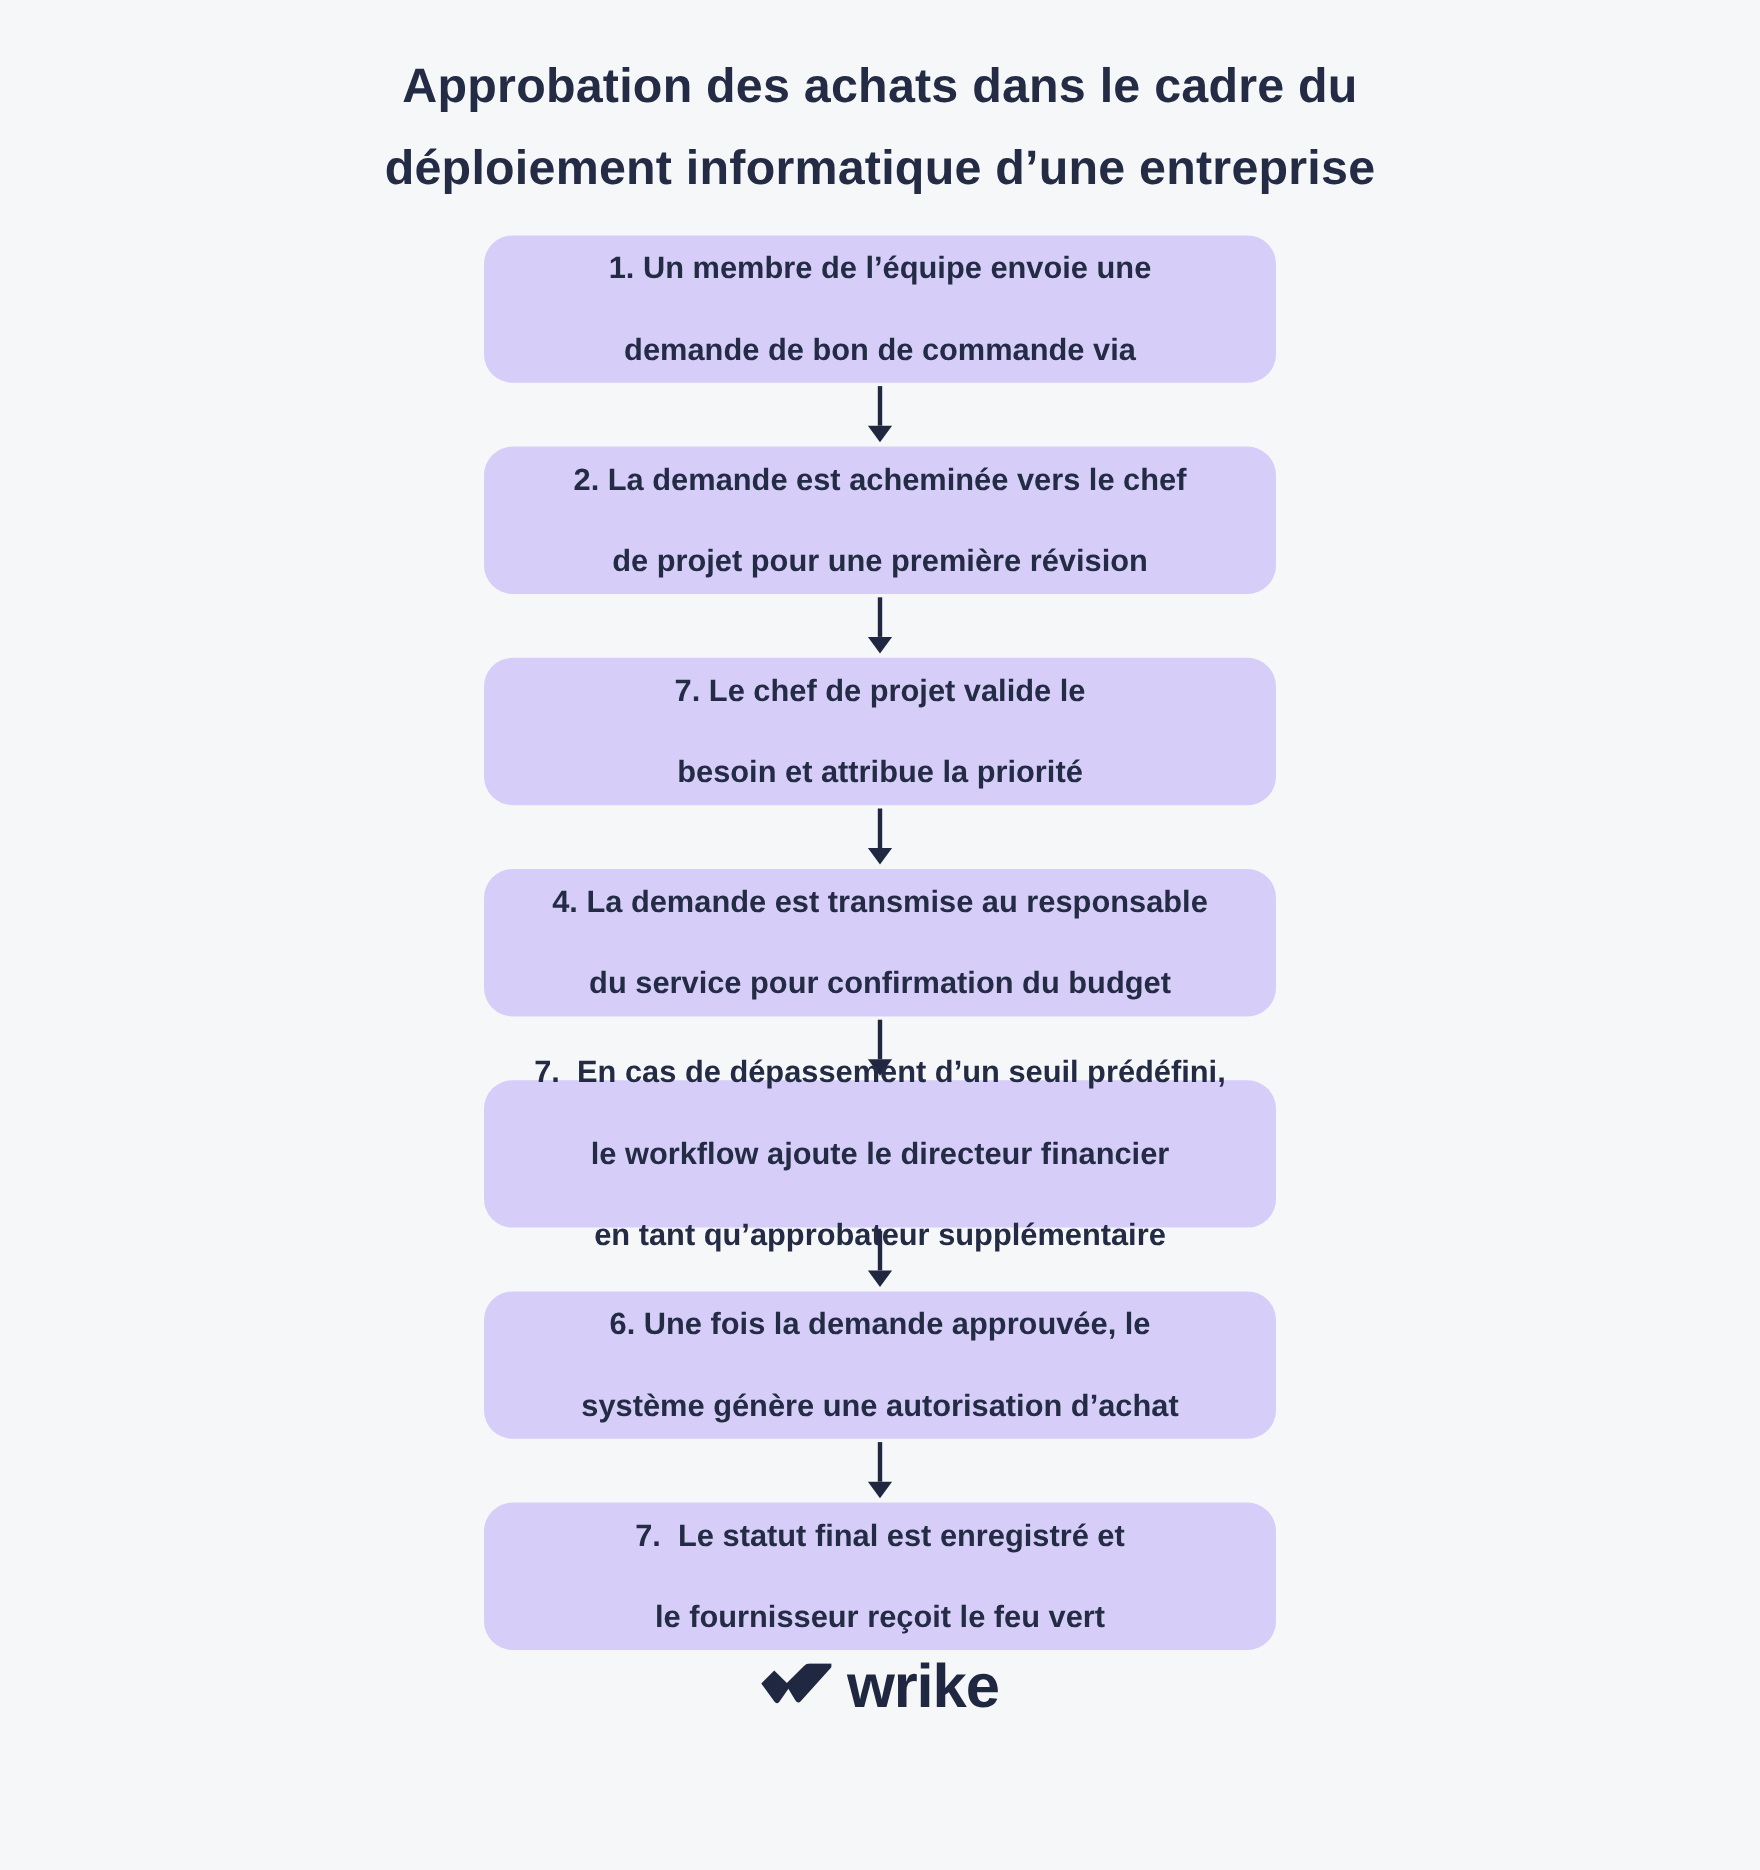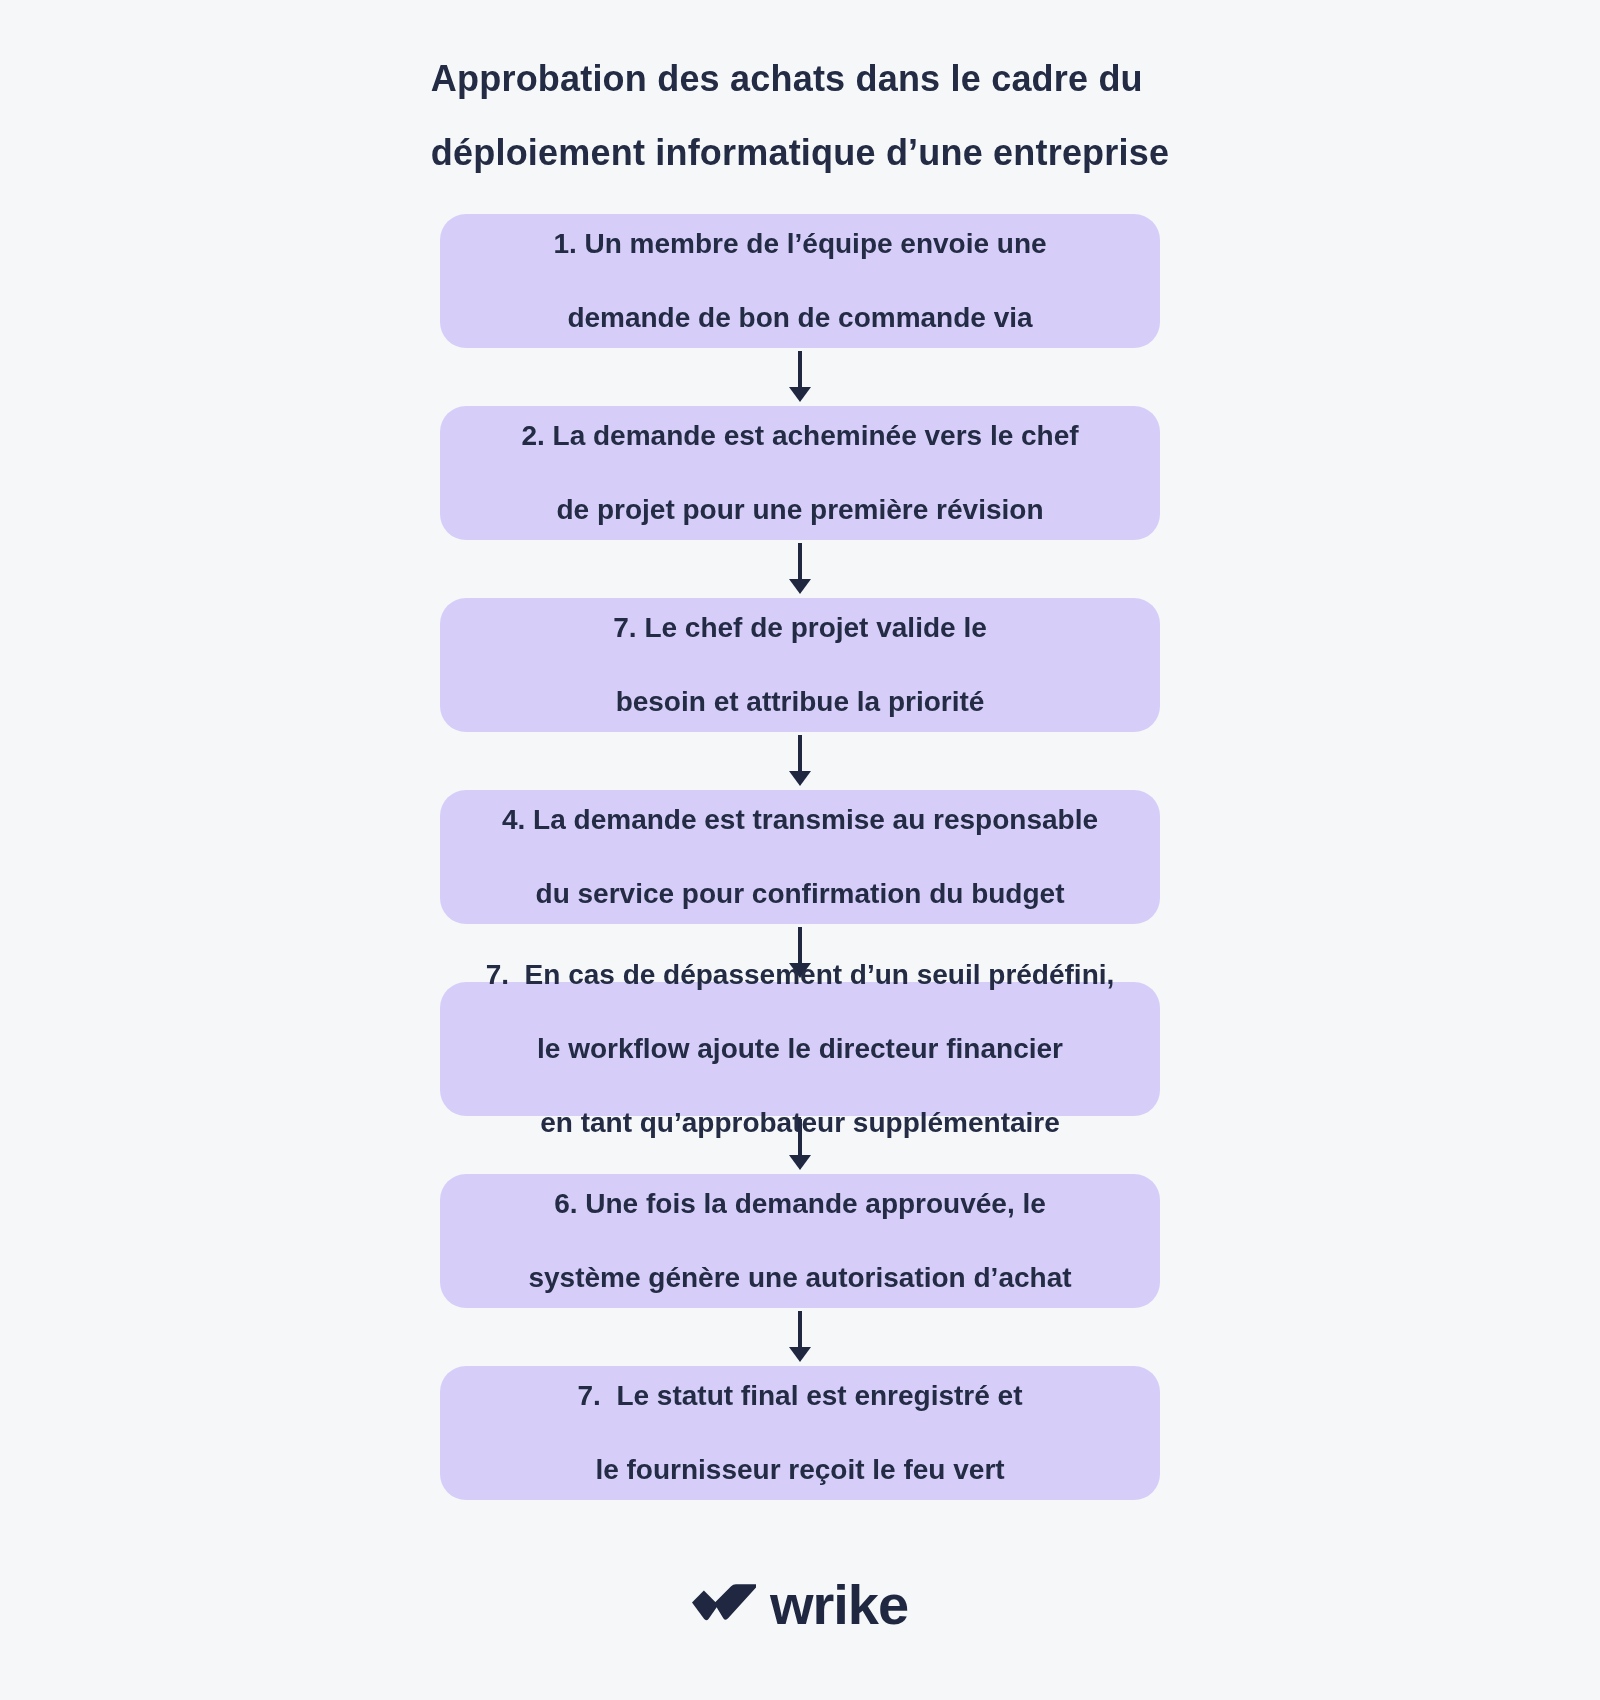--- a/index.html
+++ b/index.html
@@ -15,21 +15,22 @@
     font-family:"Liberation Sans", sans-serif;
     color:var(--text);
   }
   .page{
     width:1600px;height:1700px;
     display:flex;flex-direction:column;align-items:center;
     overflow:hidden;
   }
   .title{
     margin-top:42px;
-    font-size:36px;
+    text-align:center;
+    font-size:44px;
     line-height:74px;
     font-weight:700;
     letter-spacing:0.2px;
     color:var(--text);
   }
   .title-line{display:block;}
   .flow{
     margin-top:24px;
     display:flex;flex-direction:column;align-items:center;
   }
@@ -59,21 +60,20 @@
     margin-top:3px;
     background:var(--arrow);
   }
   .arrow .head{
     width:0;height:0;
     border-left:11px solid transparent;
     border-right:11px solid transparent;
     border-top:15px solid var(--arrow);
   }
   .logo{
-    margin-top:72px;
     display:flex;align-items:center;justify-content:center;
     gap:14px;
   }
   .logo-mark svg{display:block;}
   .logo-mark path{fill:var(--arrow);}
   .logo-word{
     font-size:56px;
     font-weight:700;
     letter-spacing:-1px;
     color:var(--arrow);

